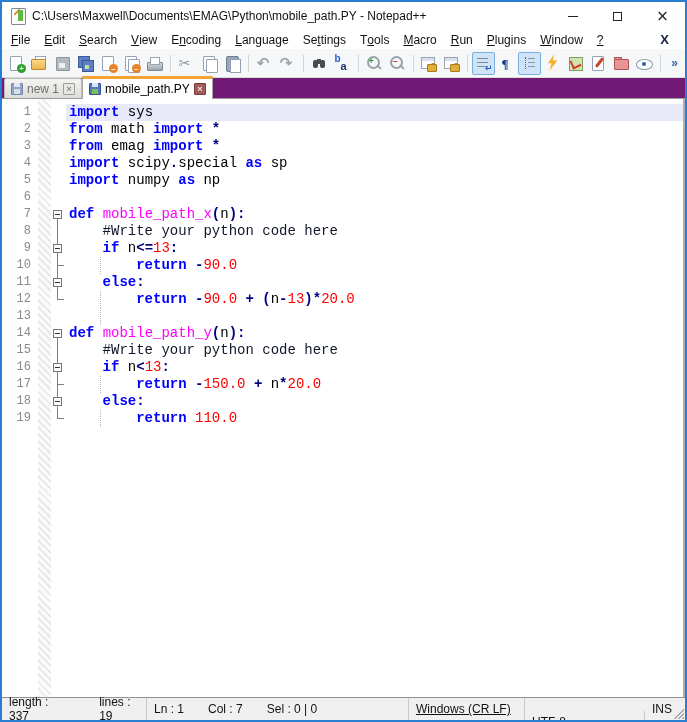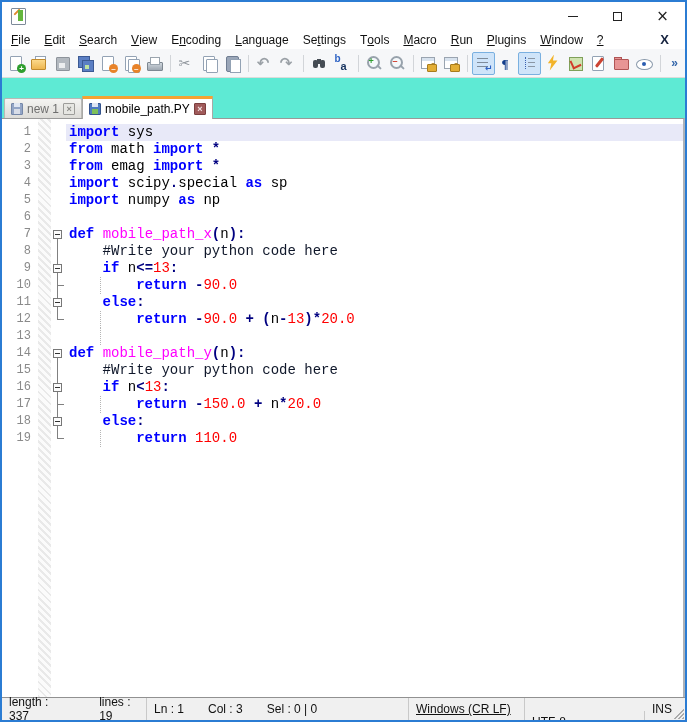--- a/index.html
+++ b/index.html
@@ -129,21 +129,21 @@
   .ic-folderws::after { content:""; position:absolute; left:1px; top:4px; width:13px; height:9px;
       background:#e89595; border:1px solid #b05555; border-radius:1px; }
   
   .ic-eye::before { content:""; position:absolute; left:0; top:4px; width:15px; height:9px;
       background:#fff; border:1px solid #8898aa; border-radius:50%; }
   .ic-eye::after { content:""; position:absolute; left:6px; top:7px; width:4px; height:4px;
       background:#2a5db0; border-radius:50%; }
   .tb-overflow { margin-left:2px; font:bold 12px "Liberation Sans",sans-serif; color:#3366aa; padding:0 4px; }
 
   
-  .tabbar { height:41px; background:#5eead4; border-top:1px solid #dcdcda; display:flex;
+  .tabbar { height:21px; background:#701a75; border-top:1px solid #dcdcda; display:flex;
             align-items:flex-end; padding-left:2px; flex:0 0 auto; position:relative; z-index:2; }
   .tab { display:flex; align-items:center; gap:4px; font-size:12px; padding:0 6px; }
   .tab.inactive { height:20px; background:linear-gradient(#f4f4f2,#dddcd8); border:1px solid #b9b9b6;
       border-bottom:none; color:#6e6e6e; border-radius:2px 2px 0 0; }
   .tab.active { height:23px; background:#fff; border:1px solid #a9a9a6; border-bottom:none;
       border-top:3px solid #f5a333; color:#000; margin-bottom:-1px; border-radius:1px 1px 0 0; }
   .floppy { width:12px; height:12px; position:relative; display:block; flex:0 0 auto; }
   .floppy::before { content:""; position:absolute; inset:0; border-radius:1px; }
   .floppy::after { content:""; position:absolute; left:3px; top:0; width:6px; height:4px; background:#dfe6f2; }
   .floppy.saved::before { background:#4f7bc0; border:1px solid #33538c; }
@@ -198,20 +198,21 @@
 </style>
 </head>
 <body>
 
 <div class="window">
 
   <div class="titlebar">
     <span class="app-icon">
         <i></i>
       </span>
+    <span class="title-text">C:\Users\Maxwell\Documents\EMAG\Python\mobile_path.PY - Notepad++</span>
     <div class="win-controls">
       <div class="win-btn">
           <span class="glyph-min"></span>
         </div>
       <div class="win-btn">
           <span class="glyph-max"></span>
         </div>
       <div class="win-btn">
           <span class="glyph-close">×</span>
         </div>
@@ -440,21 +441,21 @@
       </div>
   </div>
 
   <div class="statusbar">
     <div class="scell scell-doc">
       <span>length : 337</span>
       <span>lines : 19</span>
     </div>
     <div class="scell scell-cursor">
       <span>Ln : 1</span>
-      <span>Col : 3</span>
+      <span>Col : 7</span>
       <span>Sel : 0 | 0</span>
     </div>
     <div class="scell scell-eol">Windows (CR LF)</div>
     <div class="scell scell-enc">UTF-8</div>
     <div class="scell scell-mode">INS</div>
     <div class="grip"></div>
   </div>
 
 </div>
 

